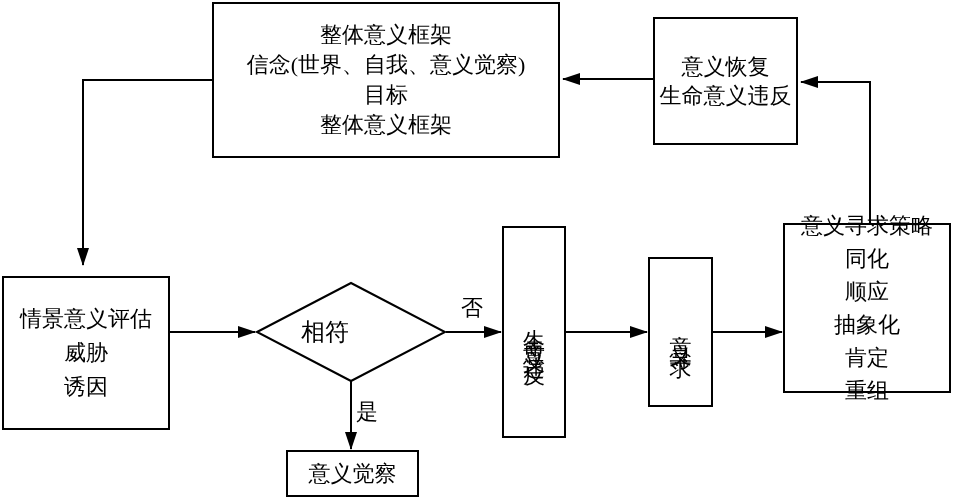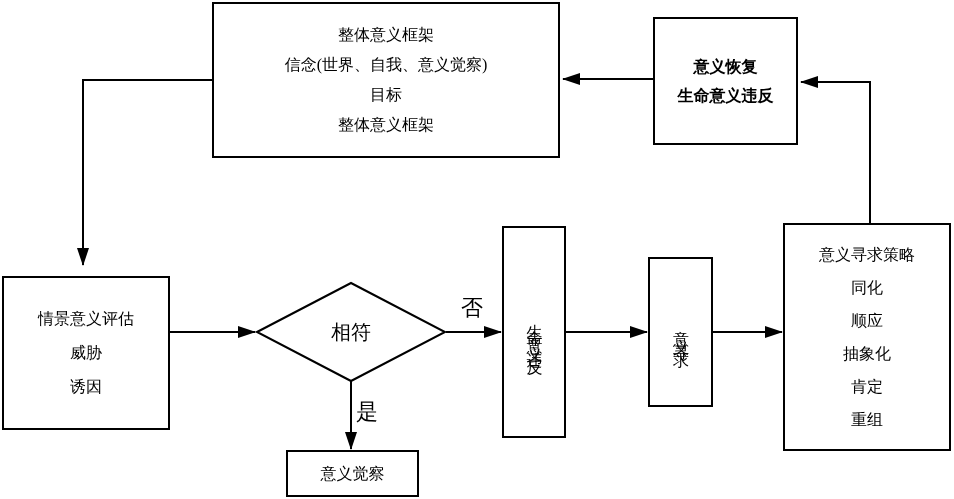--- a/index.html
+++ b/index.html
@@ -21,42 +21,41 @@
   .box {
     position: absolute;
     box-sizing: border-box;
     border: 2px solid #000000;
     background: #ffffff;
     display: flex;
     flex-direction: column;
     align-items: center;
     justify-content: center;
     text-align: center;
-    font-size: 16px;
+    font-size: 22px;
     line-height: 30px;
   }
   .box.vertical {
     writing-mode: vertical-rl;
     text-orientation: upright;
     letter-spacing: 7px;
     line-height: normal;
   }
   #box-global        { left: 212px; top: 2px;   width: 348px; height: 156px; line-height: 30px; }
-  #box-restore       { left: 653px; top: 17px;  width: 145px; height: 128px; line-height: 29px; font-weight: bold; }
+  #box-restore       { left: 653px; top: 17px;  width: 145px; height: 128px; line-height: 29px; }
   #box-situational   { left: 2px;   top: 276px; width: 168px; height: 154px; line-height: 34px; }
   #box-violation     { left: 502px; top: 226px; width: 64px;  height: 212px; }
   #box-search        { left: 648px; top: 257px; width: 65px;  height: 150px; }
-  #box-strategies    { left: 783px; top: 223px; width: 168px; height: 228px; line-height: 33px; }
+  #box-strategies    { left: 783px; top: 223px; width: 168px; height: 170px; line-height: 33px; }
   #box-awareness     { left: 286px; top: 450px; width: 133px; height: 47px; }
   .diamond-label {
     position: absolute;
     left: 301px; top: 318px;
     width: 100px; height: 28px;
-    font-size: 20px; line-height: 28px;
-    text-align: center;
+    font-size: 24px; line-height: 28px;
   }
   .edge-label {
     position: absolute;
     width: 40px;
     font-size: 22px;
     line-height: 24px;
     text-align: center;
     background: transparent;
   }
   #label-no  { left: 452px; top: 296px; }

